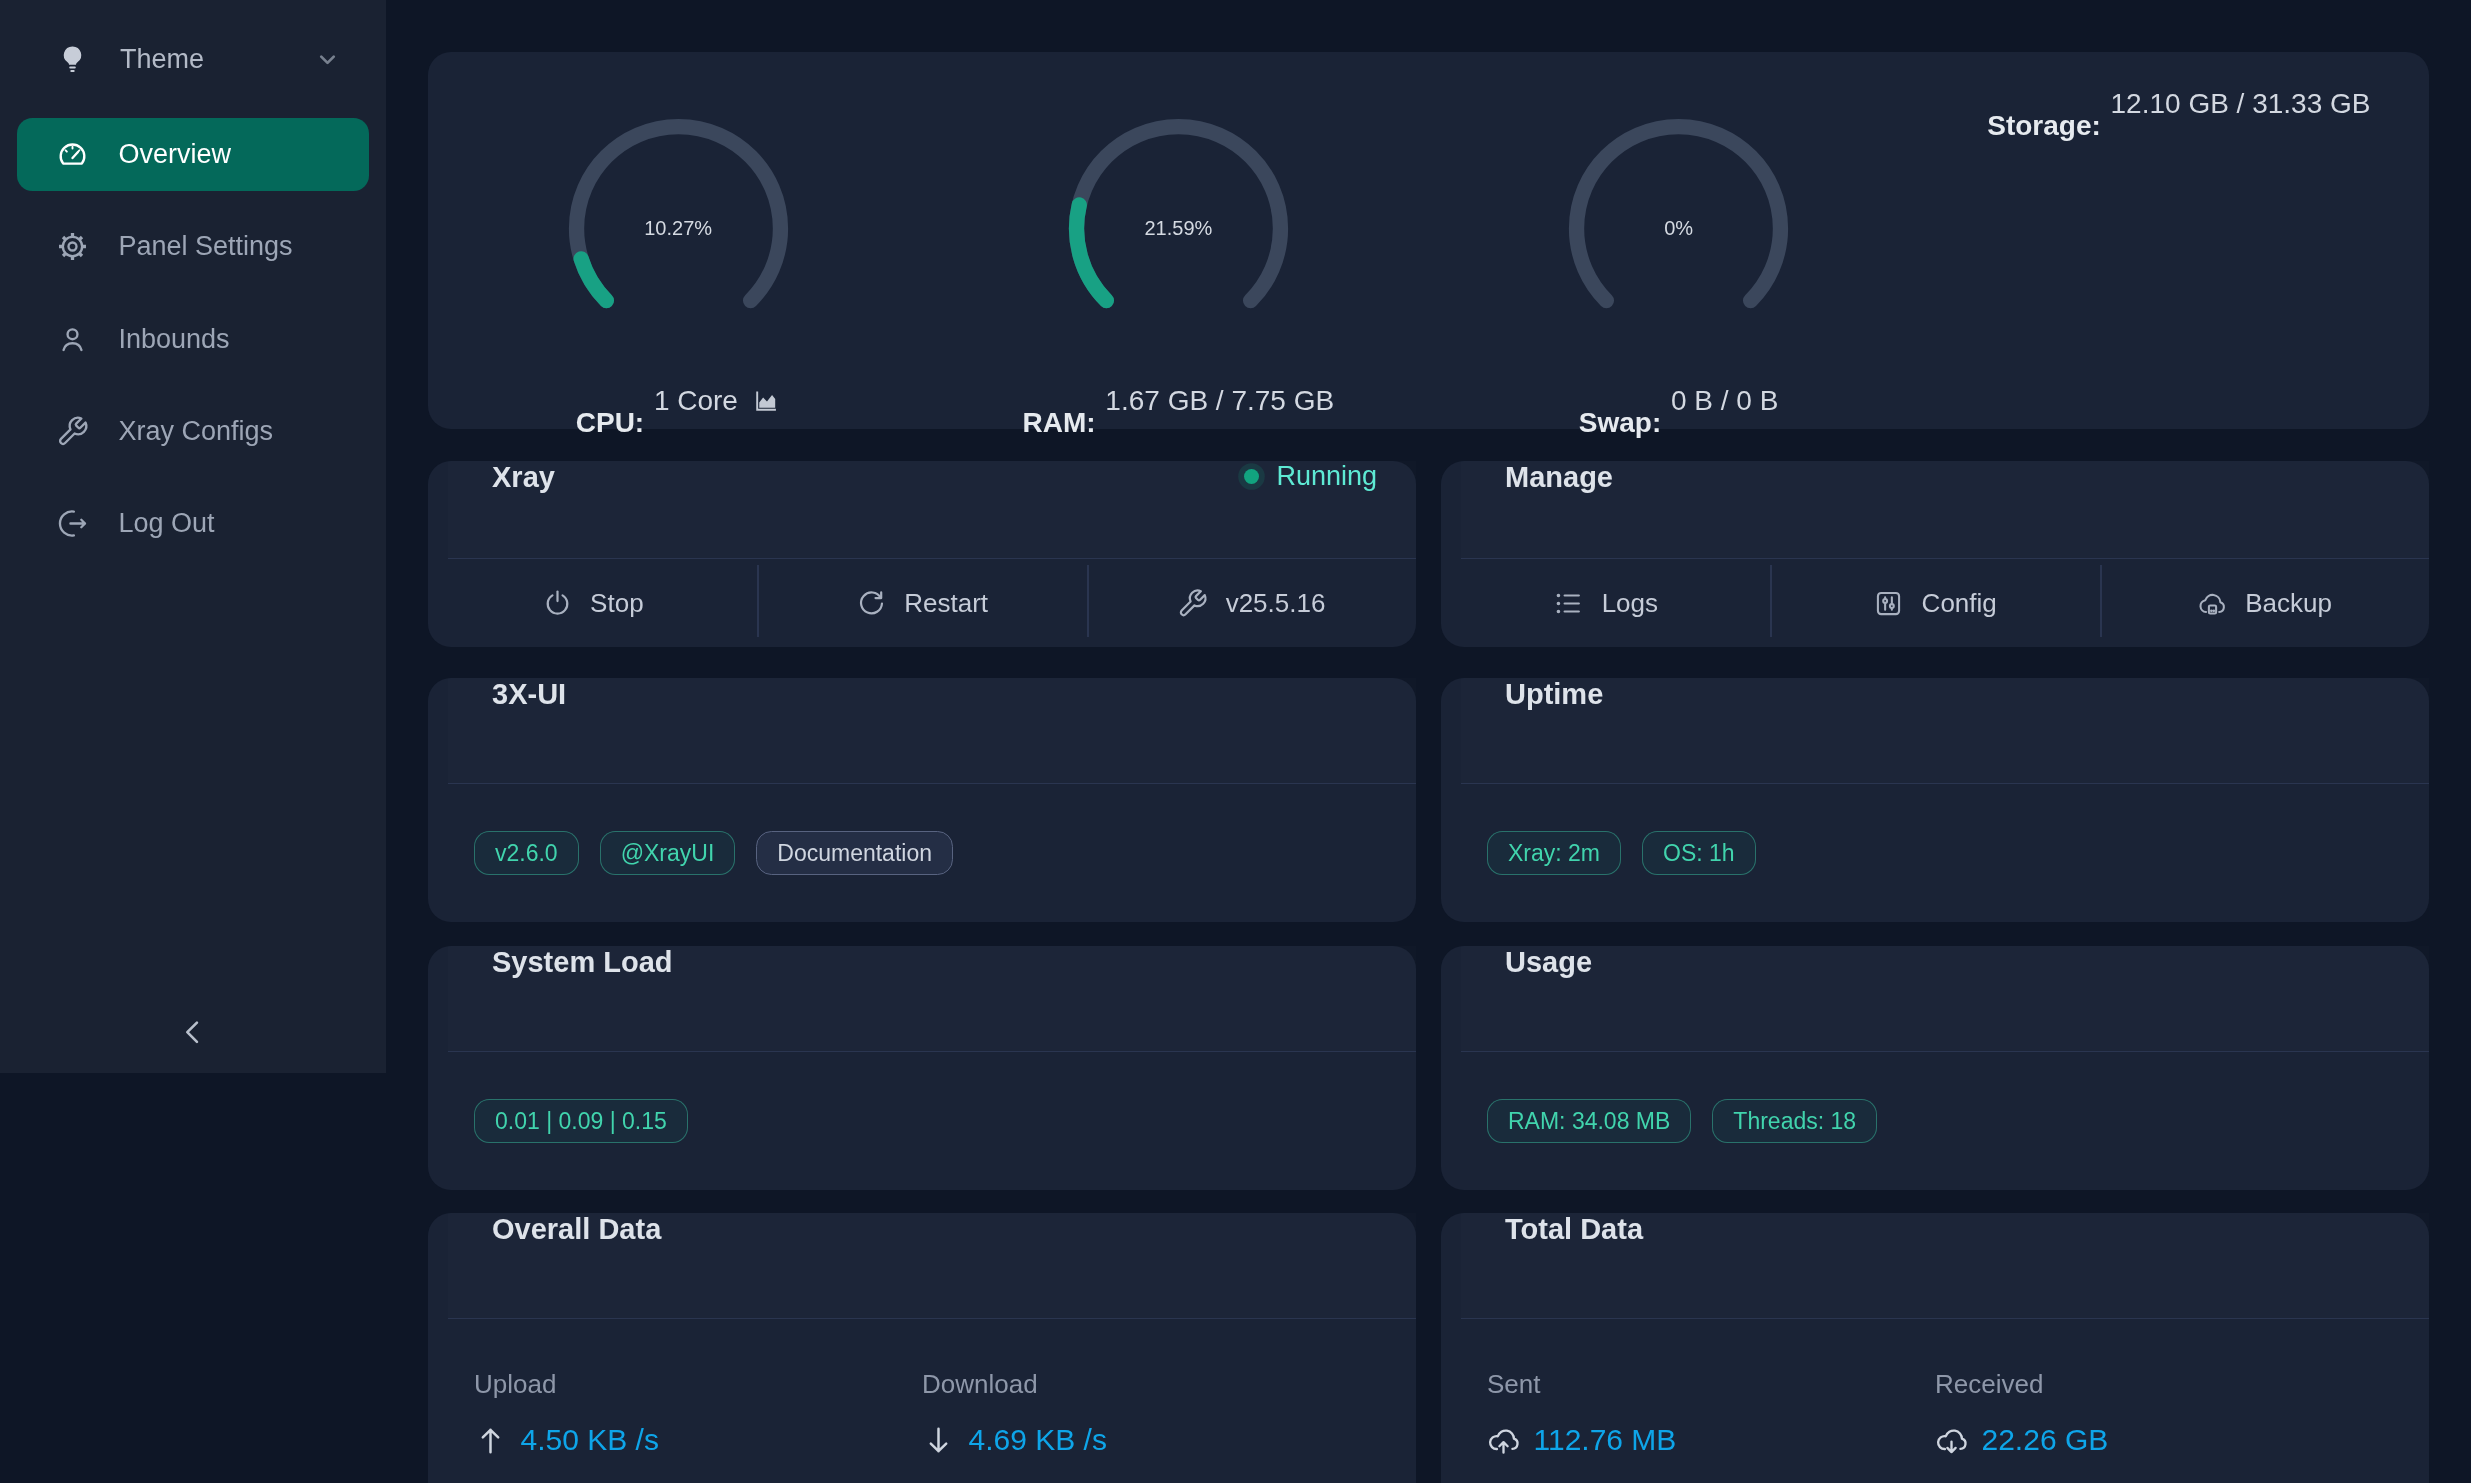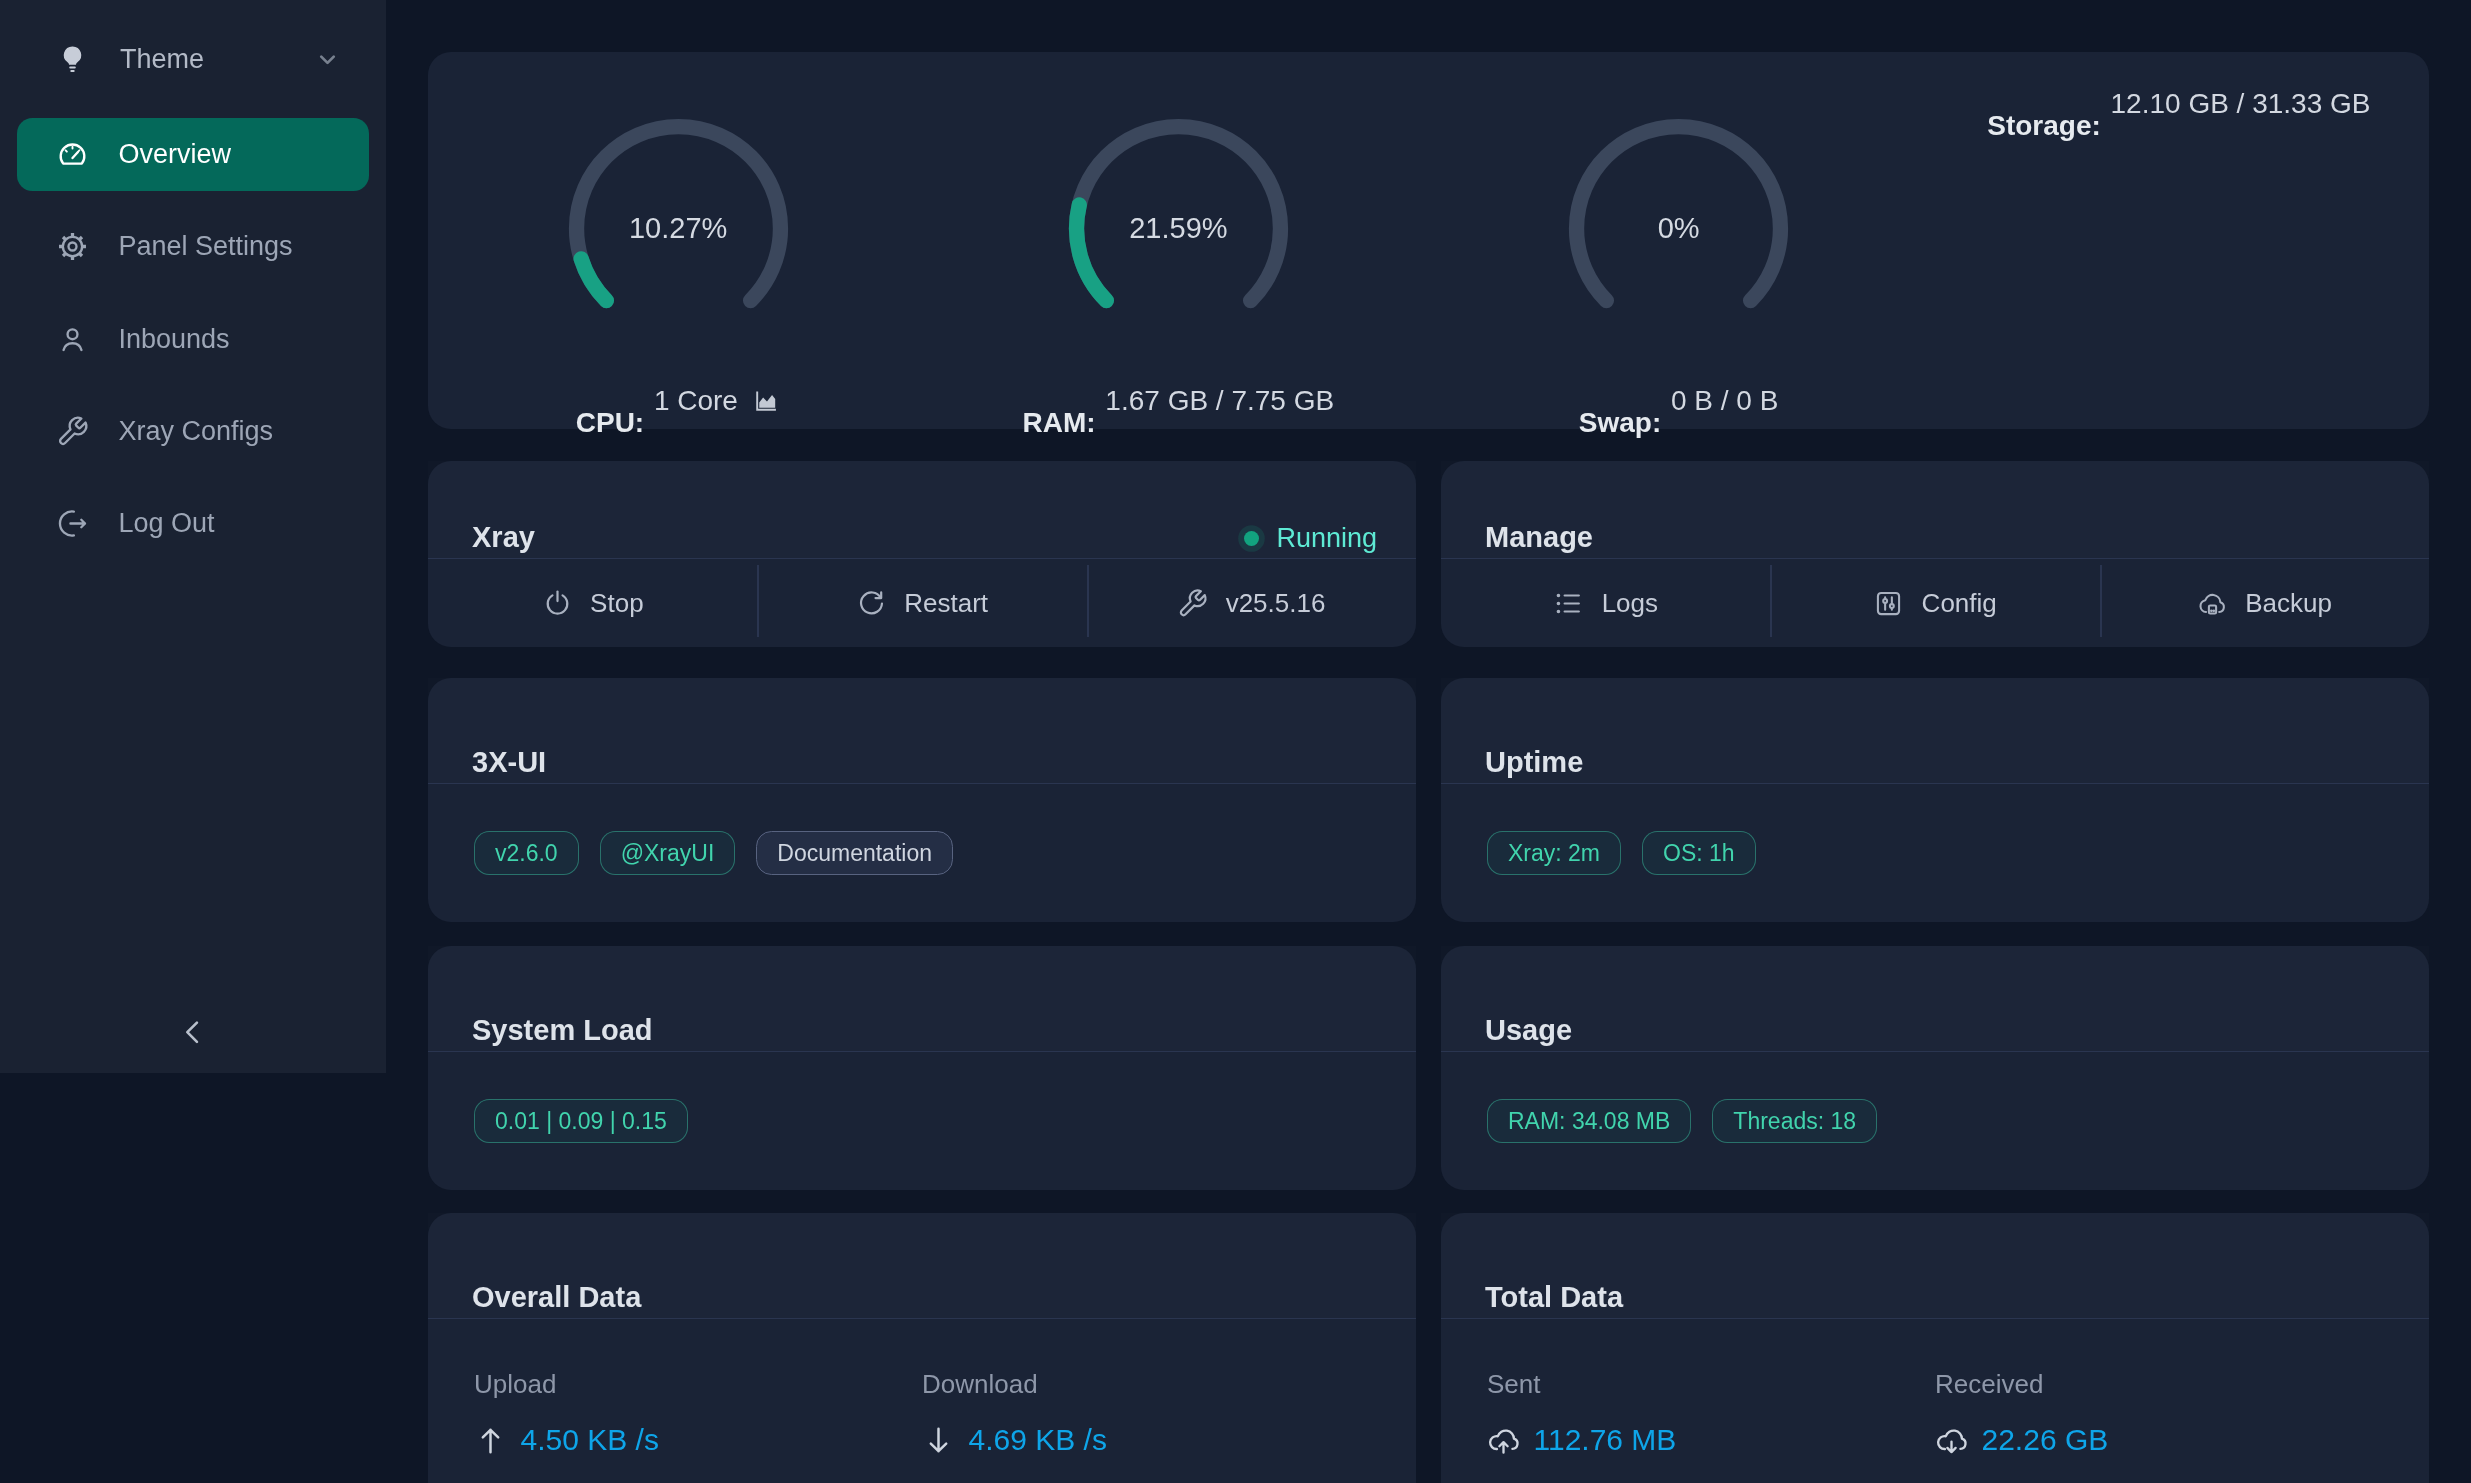--- a/index.html
+++ b/index.html
@@ -45,32 +45,33 @@
   .r5 { margin-top:23px; }
   
   .gcard { height:377px; display:flex; }
   .gcol { flex:1; display:flex; flex-direction:column; align-items:center; }
   .gwrap { position:relative; width:241px; height:241px; margin-top:56px; }
   .gwrap svg { width:241px; height:241px; display:block; }
   .gtrack { fill:none; stroke:#3b475c; stroke-width:16.5; stroke-linecap:round; }
   .gfill  { fill:none; stroke:#18a184; stroke-width:16.5; stroke-linecap:round; }
   .pct {
     position:absolute; inset:0; display:flex; align-items:center; justify-content:center;
-    font-size:29px; color:#d5dae2;
+    font-size:20px; color:#d5dae2;
   }
   .glabel { margin-top:13.5px; font-size:28px; color:#d3d8e1; display:flex; align-items:center; gap:9.7px; }
   .glabel b { font-weight:700; color:#e6eaef;margin-top:44px; }
   .chart-ic { width:29px; height:29px; color:#c3c9d4; margin-left:3.9px; }
   
   .xcard { height:186px; display:flex; flex-direction:column; }
   .card-head {
-    display:flex; align-items:flex-end; justify-content:space-between;
+    display:flex; align-items:flex-start; justify-content:space-between;
     padding:0 39px 4px 44px; border-bottom:1.9px solid #2a3550;
     background:rgba(255,255,255,0.012);
     flex:none;
+    margin-left:20px;
   }
   .xcard .card-head { height:98px; }
   .card-head h2 { margin:0; font-size:29px; font-weight:700; color:#dee3ea; }
   .status { display:flex; align-items:center; gap:17.4px; font-size:27px; color:#5eead4; }
   .dot { width:15.4px; height:15.4px; border-radius:50%; background:#12a37f;
          box-shadow:0 0 0 5.8px rgba(18,163,127,0.16); }
   .actions { flex:1; display:flex; }
   .action {
     flex:1; display:flex; align-items:center; justify-content:center; gap:17.4px;
     color:#c6ccd8; font-size:26px; cursor:pointer; position:relative;

